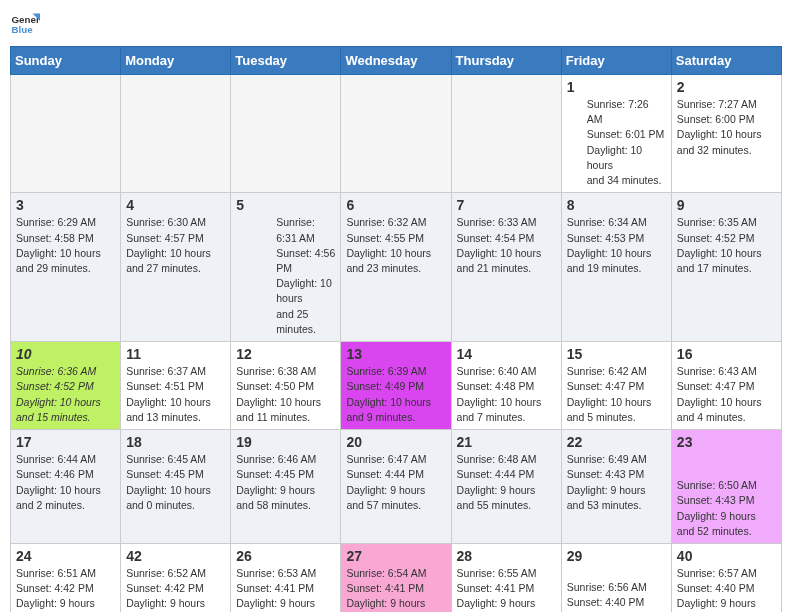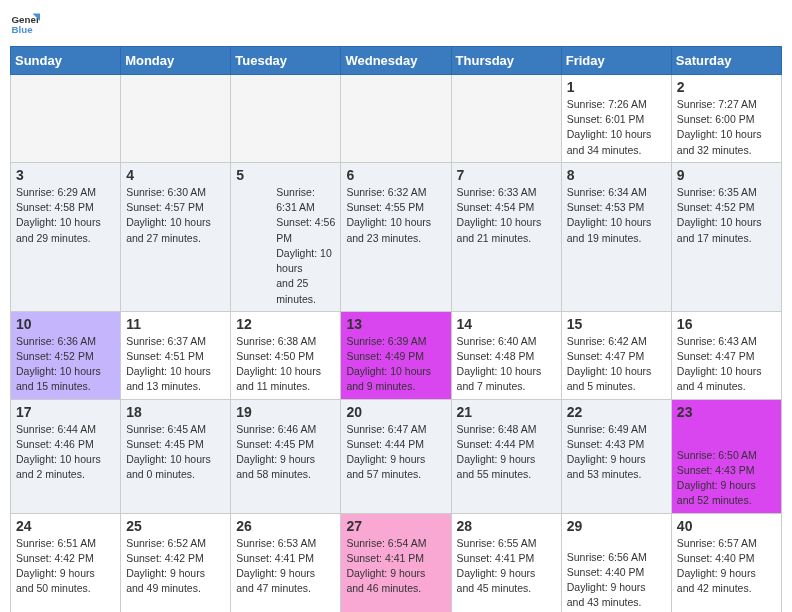--- a/index.html
+++ b/index.html
@@ -112,21 +112,21 @@
   </thead>
   <tbody id="calendar-body">
   <tr>
         <td class="empty"></td>
         <td class="empty"></td>
         <td class="empty"></td>
         <td class="empty"></td>
         <td class="empty"></td>
         <td style="background: rgb(255, 255, 255);">
           <div class="day-number">1</div>
-          <div class="day-detail" style="white-space: pre-line;">Sunrise: 7:26 AM
+          <div class="day-detail" style="white-space: pre-line; margin-left: 20px;">Sunrise: 7:26 AM
 Sunset: 6:01 PM
 Daylight: 10 hours
 and 34 minutes.</div>
         </td>
         <td style="background: rgb(255, 255, 255);">
           <div class="day-number">2</div>
           <div class="day-detail" style="white-space: pre-line;">Sunrise: 7:27 AM
 Sunset: 6:00 PM
 Daylight: 10 hours
 and 32 minutes.</div>
@@ -177,21 +177,21 @@
         </td>
         <td style="background: rgb(238, 242, 247);">
           <div class="day-number">9</div>
           <div class="day-detail" style="white-space: pre-line;">Sunrise: 6:35 AM
 Sunset: 4:52 PM
 Daylight: 10 hours
 and 17 minutes.</div>
         </td>
       </tr>
       <tr>
-        <td style="background: #c4b5fd;">
+        <td style="background: #bef264; font-style: italic;">
           <div class="day-number">10</div>
           <div class="day-detail" style="white-space: pre-line;">Sunrise: 6:36 AM
 Sunset: 4:52 PM
 Daylight: 10 hours
 and 15 minutes.</div>
         </td>
         <td style="background: rgb(255, 255, 255);">
           <div class="day-number">11</div>
           <div class="day-detail" style="white-space: pre-line;">Sunrise: 6:37 AM
 Sunset: 4:51 PM
@@ -270,38 +270,38 @@
 Daylight: 9 hours
 and 55 minutes.</div>
         </td>
         <td style="background: rgb(238, 242, 247);">
           <div class="day-number">22</div>
           <div class="day-detail" style="white-space: pre-line;">Sunrise: 6:49 AM
 Sunset: 4:43 PM
 Daylight: 9 hours
 and 53 minutes.</div>
         </td>
-        <td style="background: #d946ef;">
+        <td style="background: #f0abfc;">
           <div class="day-number">23</div>
           <div class="day-detail" style="white-space: pre-line; margin-top: 28px;">Sunrise: 6:50 AM
 Sunset: 4:43 PM
 Daylight: 9 hours
 and 52 minutes.</div>
         </td>
       </tr>
       <tr>
         <td style="background: rgb(255, 255, 255);">
           <div class="day-number">24</div>
           <div class="day-detail" style="white-space: pre-line;">Sunrise: 6:51 AM
 Sunset: 4:42 PM
 Daylight: 9 hours
 and 50 minutes.</div>
         </td>
         <td style="background: rgb(255, 255, 255);">
-          <div class="day-number">25</div>
+          <div class="day-number">42</div>
           <div class="day-detail" style="white-space: pre-line;">Sunrise: 6:52 AM
 Sunset: 4:42 PM
 Daylight: 9 hours
 and 49 minutes.</div>
         </td>
         <td style="background: rgb(255, 255, 255);">
           <div class="day-number">26</div>
           <div class="day-detail" style="white-space: pre-line;">Sunrise: 6:53 AM
 Sunset: 4:41 PM
 Daylight: 9 hours

